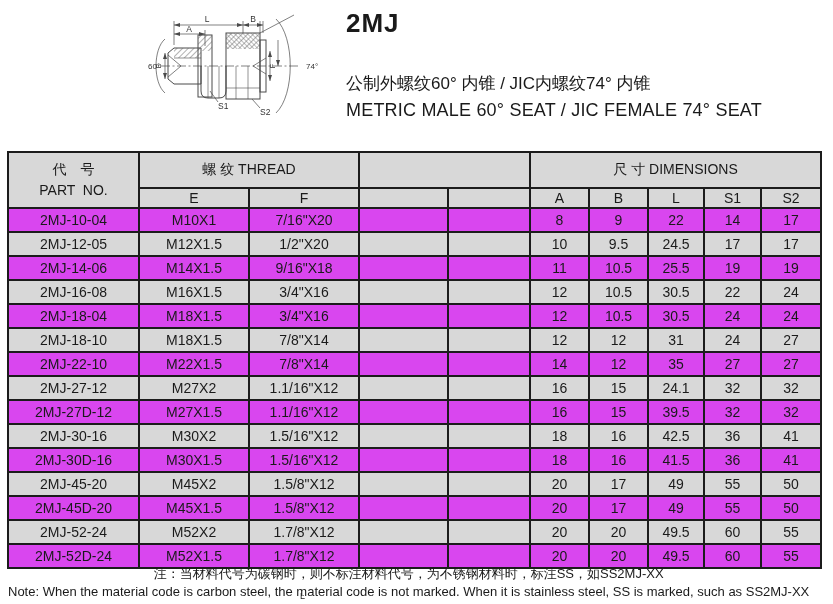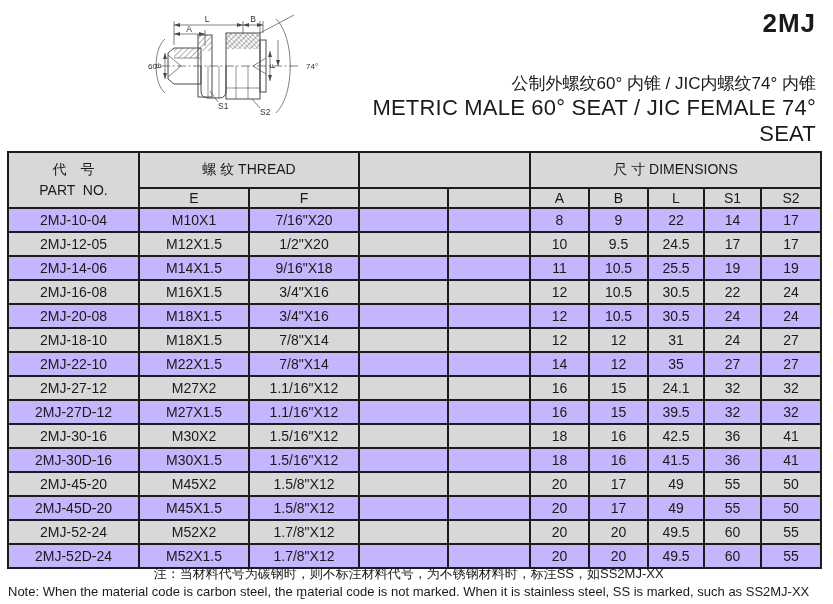--- a/index.html
+++ b/index.html
@@ -1,35 +1,35 @@
 <!DOCTYPE html>
 <html><head>
 <meta charset="utf-8">
 <style>
   html,body{margin:0;padding:0;background:#fff;}
   body{width:833px;height:604px;position:relative;font-family:"Liberation Sans",sans-serif;color:#1a1a1a;overflow:hidden;}
 
   
-  .titleblock{position:absolute;left:346px;top:8px;width:470px;text-align:right;}
+  .titleblock{position:absolute;left:346px;top:8px;width:470px;text-align:left;}
   .title{font-size:26px;font-weight:bold;letter-spacing:1px;}
   .sub-cn{margin-top:33px;font-size:17px;}
-  .sub-en{font-size:22px;letter-spacing:.2px;}
+  .sub-en{margin-top:5px;font-size:18px;letter-spacing:.2px;}
 
   
   .drawing{position:absolute;left:148px;top:3px;}
 
   
   table.spec{position:absolute;left:7px;top:151px;width:813px;border-collapse:collapse;table-layout:fixed;
     border:2px solid #1c1c1c;font-size:14px;}
   table.spec td{border:2px solid #1c1c1c;text-align:center;vertical-align:middle;padding:0;
     overflow:hidden;white-space:nowrap;}
   table.spec thead td{background:#d8d8d8;}
   tr.h1{height:36px;}
   tr.h2{height:20px;}
-  tbody tr{height:24px;background:#c4b5fd;}
+  tbody tr{height:24px;background:#d946ef;}
   tbody tr.alt{background:#d8d8d8;}
   .pre{white-space:pre;}
   .partcell div{line-height:21px;}
 
   
   .notes{position:absolute;left:8px;top:565px;}
   .note-cn{font-size:13px;text-align:center;}
   .note-en{font-size:13px;margin-top:1px;}
   .pagemark{position:absolute;left:300px;top:591px;font-size:9px;color:#222;}
 </style>
@@ -200,21 +200,21 @@
         <td>3/4"X16</td>
         <td></td>
         <td></td>
         <td>12</td>
         <td>10.5</td>
         <td>30.5</td>
         <td>22</td>
         <td>24</td>
       </tr>
       <tr>
-        <td>2MJ-20-08</td>
+        <td>2MJ-18-04</td>
         <td>M18X1.5</td>
         <td>3/4"X16</td>
         <td></td>
         <td></td>
         <td>12</td>
         <td>10.5</td>
         <td>30.5</td>
         <td>24</td>
         <td>24</td>
       </tr>

